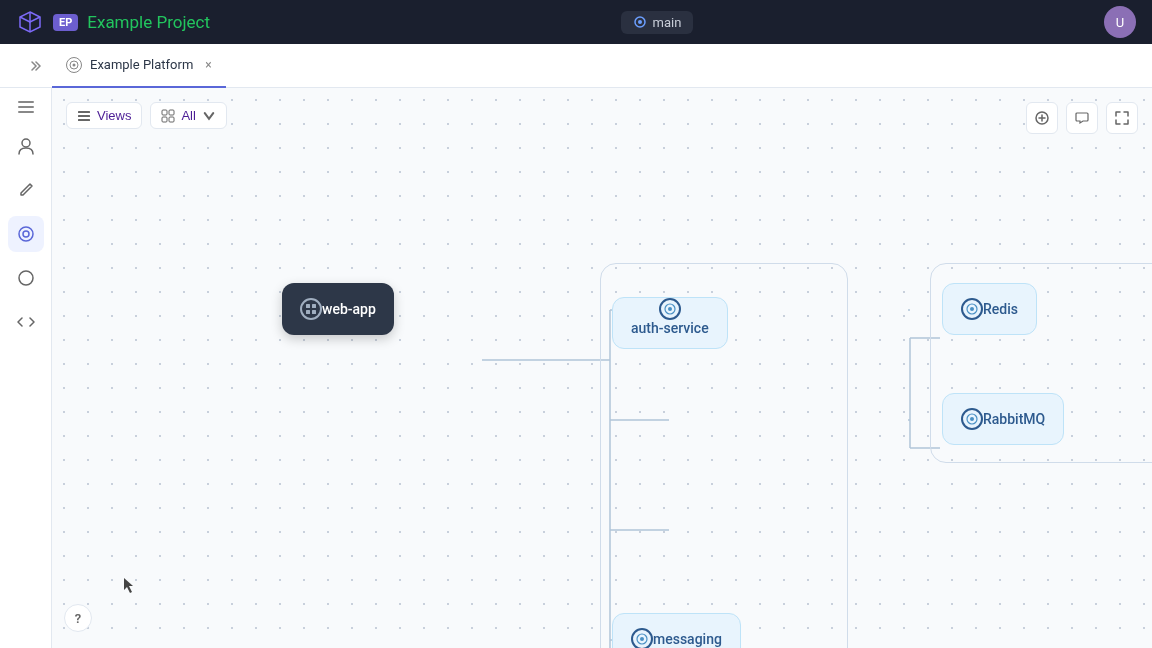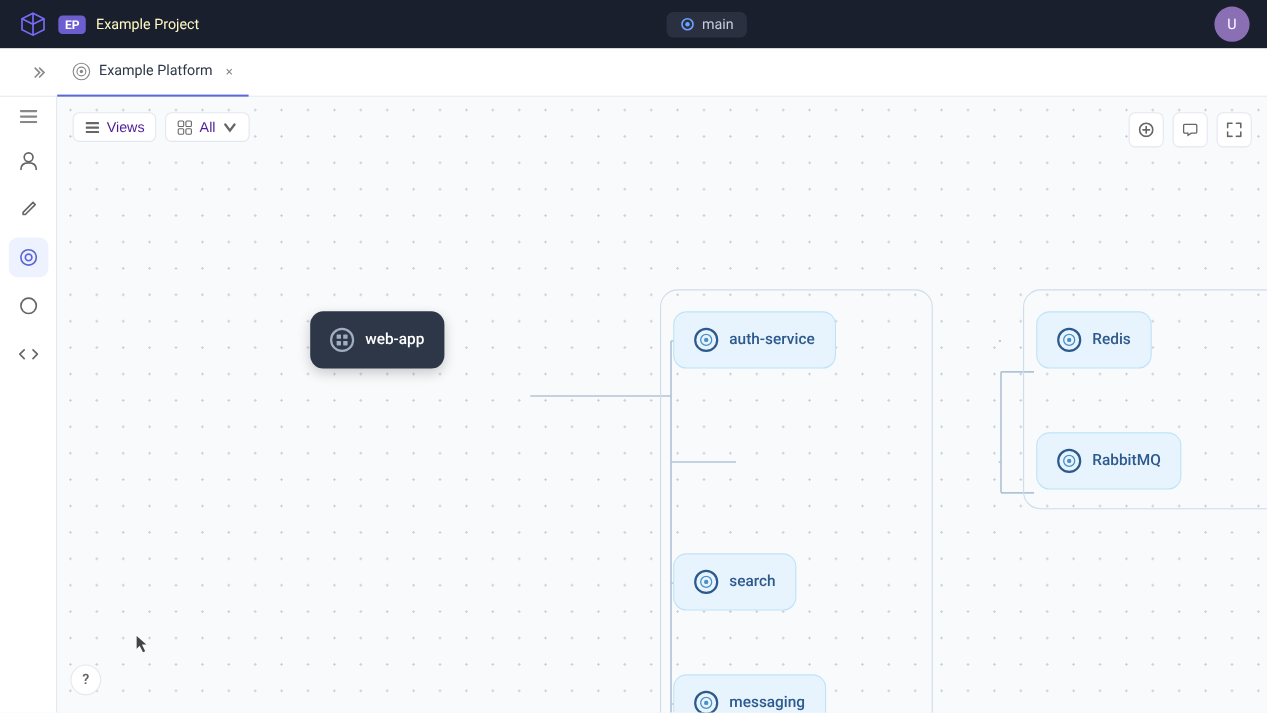--- a/index.html
+++ b/index.html
@@ -9,21 +9,21 @@
     .topbar {
       display: flex; align-items: center; justify-content: space-between;
       background: #1a1f2e; height: 44px; padding: 0 16px;
     }
     .topbar-left { display: flex; align-items: center; gap: 9px; }
     .topbar-logo { width: 28px; height: 28px; }
     .topbar-project-badge {
       background: #6c5ecf; color: white; font-size: 11px; font-weight: 700;
       padding: 2px 6px; border-radius: 4px;
     }
-    .topbar-project-name { color: #fef9c3; font-size: 13px; }
+    .topbar-project-name { color: #22c55e; font-size: 17px; }
     .topbar-center {
       display: flex; align-items: center; gap: 6px;
       background: #2a3040; border-radius: 6px; padding: 4px 12px;
     }
     .topbar-branch { color: #c8cdd8; font-size: 13px; }
     .topbar-avatar { width: 32px; height: 32px; border-radius: 50%; background: #8b6fb5; overflow: hidden; display: flex; align-items: center; justify-content: center; color: white; font-size: 13px; }
 
     
     .navbar {
       display: flex; align-items: center;
@@ -77,37 +77,37 @@
       position: absolute; top: 14px; right: 14px; display: flex; gap: 8px; z-index: 10;
     }
     .canvas-action-btn {
       width: 32px; height: 32px; background: white; border: 1px solid #e2e8f0;
       border-radius: 6px; display: flex; align-items: center; justify-content: center;
       cursor: pointer; color: #666;
     }
 
     .node {
       position: absolute; border-radius: 12px; display: flex; align-items: center;
-      gap: 10px; padding: 0 18px; height: 52px; font-size: 14px; font-weight: 500; white-space: nowrap;
+      padding: 0 18px; height: 52px; font-size: 14px; font-weight: 500; white-space: nowrap;
     }
     .node-icon {
       width: 22px; height: 22px; border-radius: 50%; border: 2px solid currentColor;
       display: flex; align-items: center; justify-content: center; font-size: 10px; flex-shrink: 0;
     }
 
     .node-webapp {
       background: #2d3748; color: white; left: 230px; top: 195px;
       box-shadow: 0 4px 12px rgba(0,0,0,0.2);
     }
     .node-webapp .node-icon { border-color: #a0aec0; color: #a0aec0; }
 
     .node-light {
       background: #e8f4fd; color: #2d5a8e; border: 1px solid #bee3f8;
     }
-    .node-auth { left: 560px; top: 195px; }
+    .node-auth { left: 560px; top: 209px; flex-direction: column; }
     .node-webapi { left: 560px; top: 305px; }
     .node-search { left: 560px; top: 415px; }
     .node-messaging { left: 560px; top: 525px; }
     .node-redis { left: 890px; top: 195px; }
     .node-rabbitmq { left: 890px; top: 305px; }
 
     
     .connections {
       position: absolute; top: 0; left: 0; width: 100%; height: 100%; pointer-events: none;
     }
@@ -297,29 +297,20 @@
       <div class="node-icon">
         <svg width="12" height="12" viewBox="0 0 12 12">
           <circle cx="6" cy="6" r="5" stroke="#4a90c4" stroke-width="1.2" fill="none"></circle>
           <circle cx="6" cy="6" r="2" fill="#4a90c4"></circle>
         </svg>
       </div>
       <span>auth-service</span>
     </div>
 
 
-    <div class="node node-light node-search">
-      <div class="node-icon">
-        <svg width="12" height="12" viewBox="0 0 12 12">
-          <circle cx="6" cy="6" r="5" stroke="#4a90c4" stroke-width="1.2" fill="none"></circle>
-          <circle cx="6" cy="6" r="2" fill="#4a90c4"></circle>
-        </svg>
-      </div>
-      <span>search</span>
-    </div>
 
     <div class="node node-light node-messaging">
       <div class="node-icon">
         <svg width="12" height="12" viewBox="0 0 12 12">
           <circle cx="6" cy="6" r="5" stroke="#4a90c4" stroke-width="1.2" fill="none"></circle>
           <circle cx="6" cy="6" r="2" fill="#4a90c4"></circle>
         </svg>
       </div>
       <span>messaging</span>
     </div>

